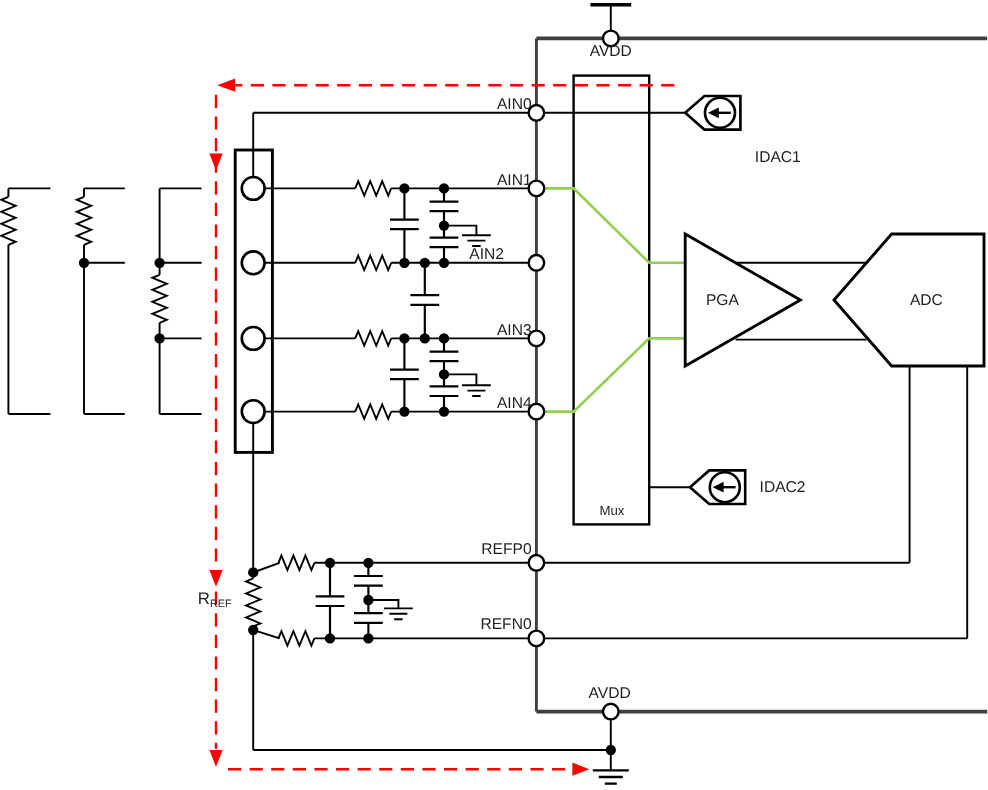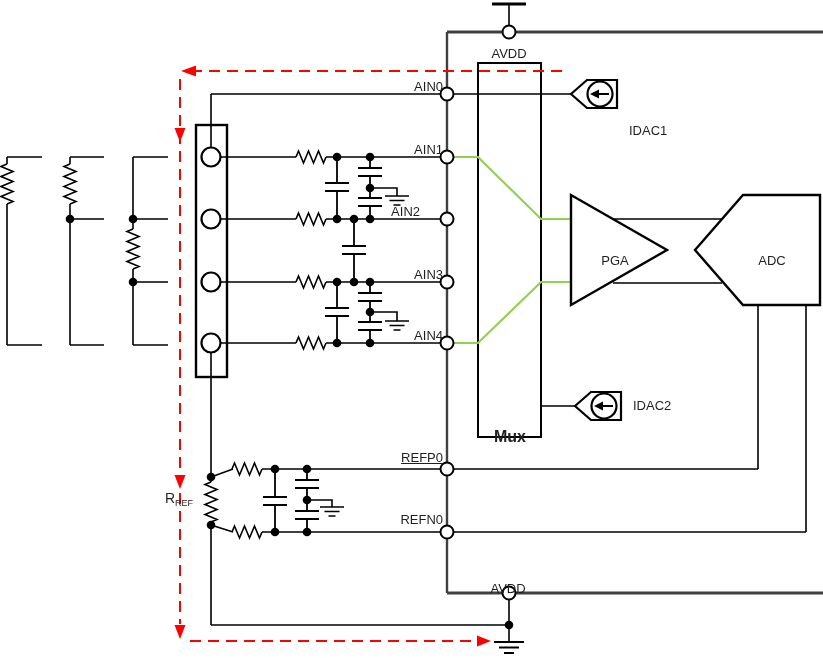--- a/index.html
+++ b/index.html
@@ -9,23 +9,23 @@
   html,body{margin:0;padding:0;background:#fff;}
   .canvas{
     position:relative; width:823px; height:658px; background:var(--bg);
     font-family:"Liberation Sans", sans-serif; color:var(--text); overflow:hidden;
   }
   .canvas svg{position:absolute; left:0; top:0;}
   .lbl{
     position:absolute; font-size:13px; line-height:14px; color:var(--text);
     white-space:nowrap;
   }
-  .lbl.center{text-align:center;margin-top:11px;}
+  .lbl.center{text-align:center;}
   .lbl.right{text-align:right;}
-  .lbl.small{font-size:16px;font-weight:bold;}
+  .lbl.small{font-size:11px;}
   .sub{font-size:9px; vertical-align:-3px;}
   .rmain{font-size:14px;}
 </style>
 </head>
 <body>
 
 <div class="canvas">
 
 <svg width="823" height="658" viewBox="0 0 823 658">
   <defs>
@@ -195,23 +195,23 @@
     <circle cx="509" cy="593" r="6.5"></circle>
   </g>
 </svg>
 
 <div class="lbl center" style="left:479px; top:36px;  width:60px;">AVDD</div>
 <div class="lbl right" style="left:383px; top:80px;  width:60px;">AIN0</div>
 <div class="lbl right" style="left:383px; top:143px; width:60px;">AIN1</div>
 <div class="lbl right" style="left:360px; top:205px; width:60px;">AIN2</div>
 <div class="lbl right" style="left:383px; top:268px; width:60px;">AIN3</div>
 <div class="lbl right" style="left:383px; top:329px; width:60px;">AIN4</div>
-<div class="lbl right" style="left:383px; top:451px; width:60px;text-decoration:underline;">REFP0</div>
+<div class="lbl right" style="left:383px; top:451px; width:60px;">REFP0</div>
 <div class="lbl right" style="left:383px; top:513px; width:60px;">REFN0</div>
 <div class="lbl center" style="left:478px; top:571px; width:60px;">AVDD</div>
 <div class="lbl" style="left:629px; top:87px;margin-top:37px;">IDAC1</div>
 <div class="lbl" style="left:633px; top:399px;">IDAC2</div>
-<div class="lbl center" style="left:572px; top:243px; width:60px;padding-left:13px;">PGA</div>
+<div class="lbl center" style="left:572px; top:243px; width:60px;">PGA</div>
 <div class="lbl center" style="left:742px; top:243px; width:60px;">ADC</div>
 <div class="lbl center small" style="left:480px; top:419px; width:60px;">Mux</div>
 <div class="lbl right" style="left:133px; top:491px; width:60px;"><span class="rmain">R</span><span class="sub">REF</span></div>
 
 </div>
 
 </body></html>

